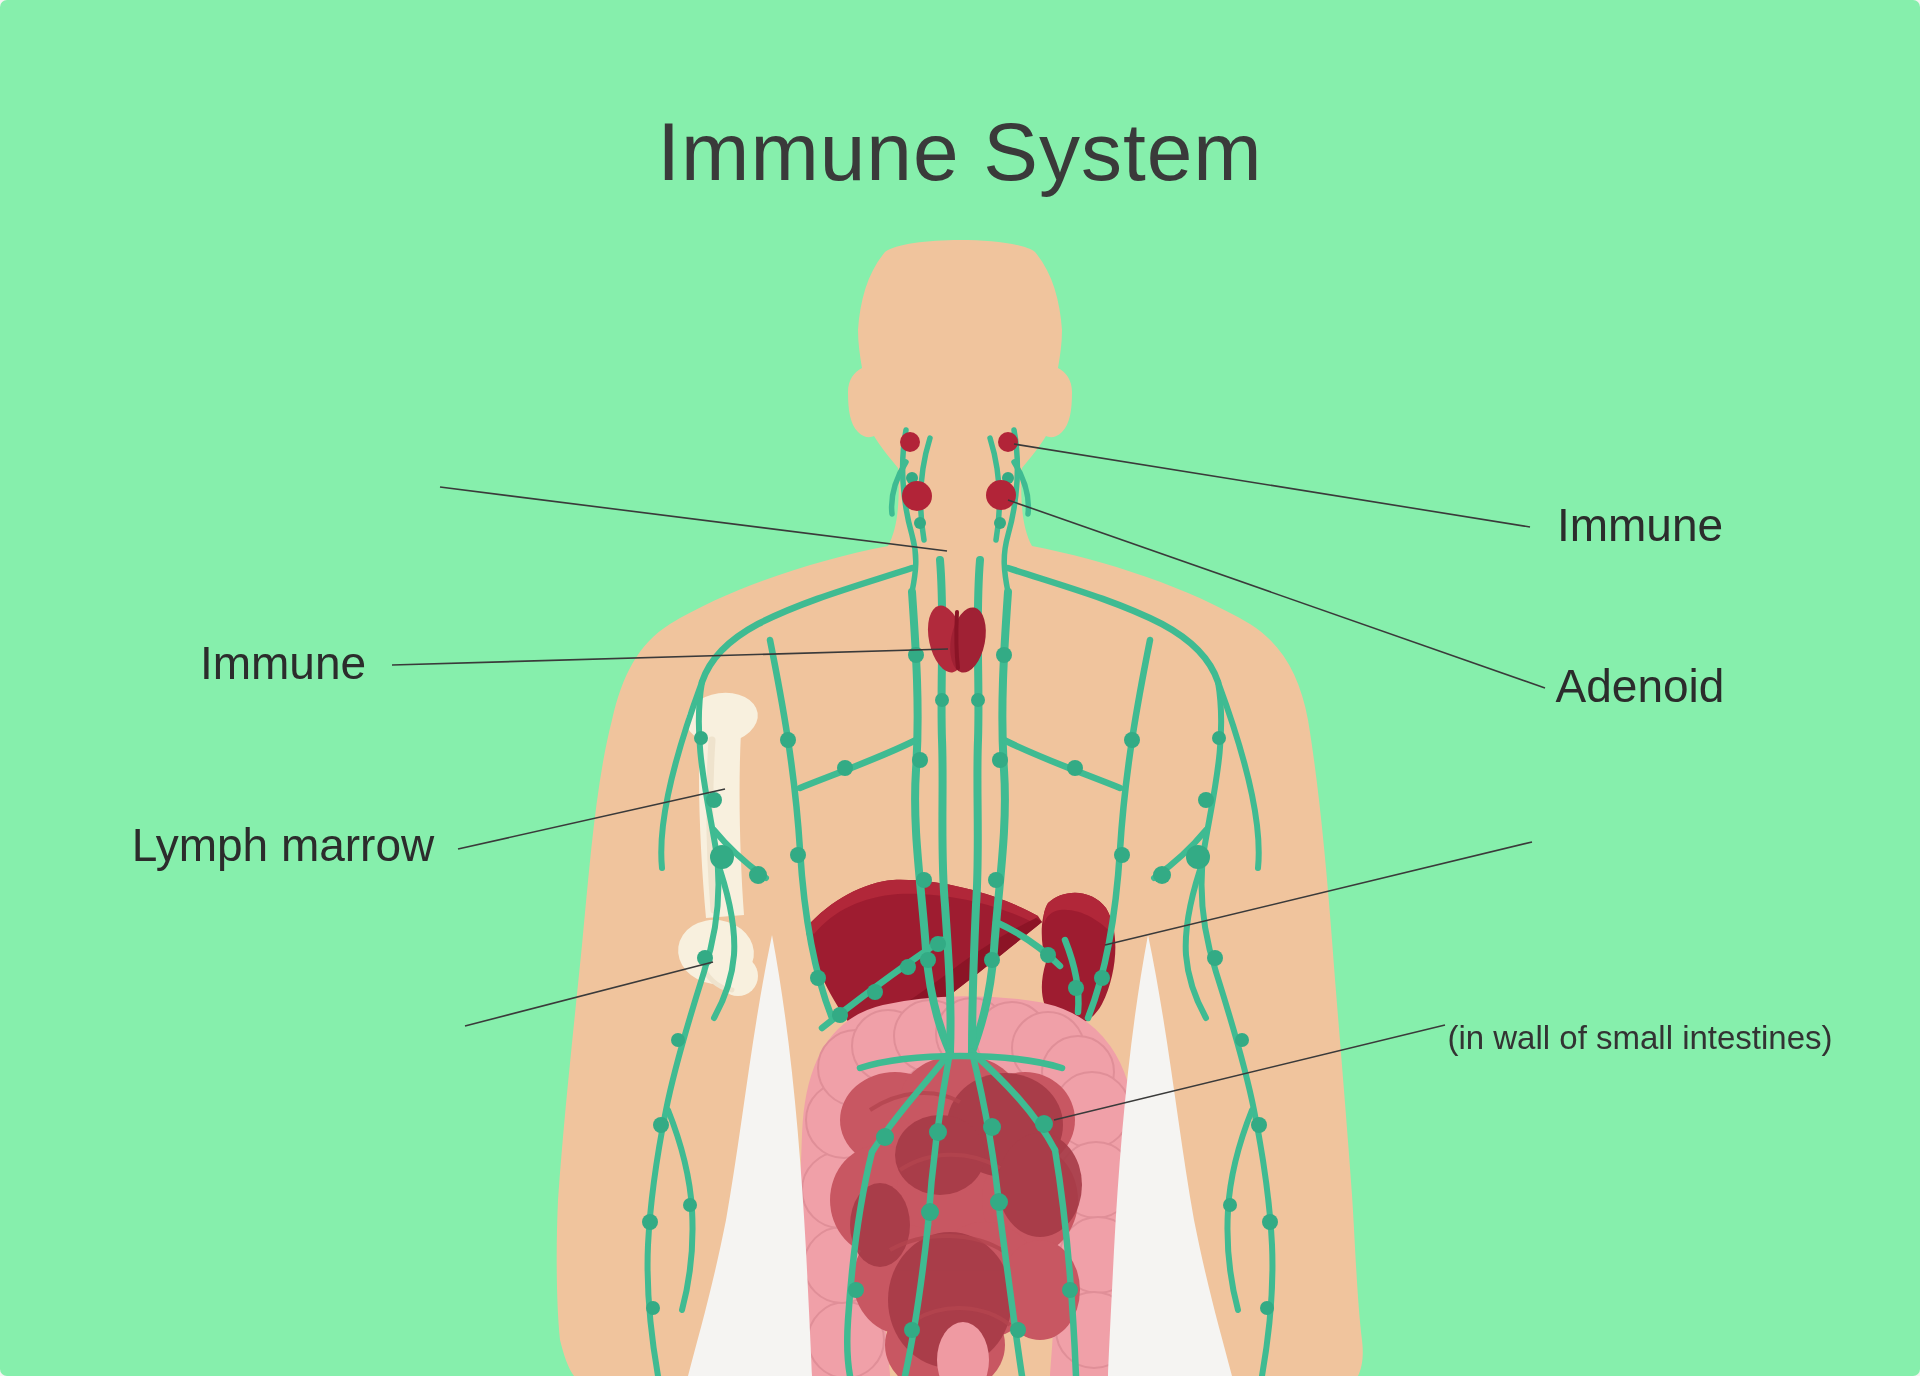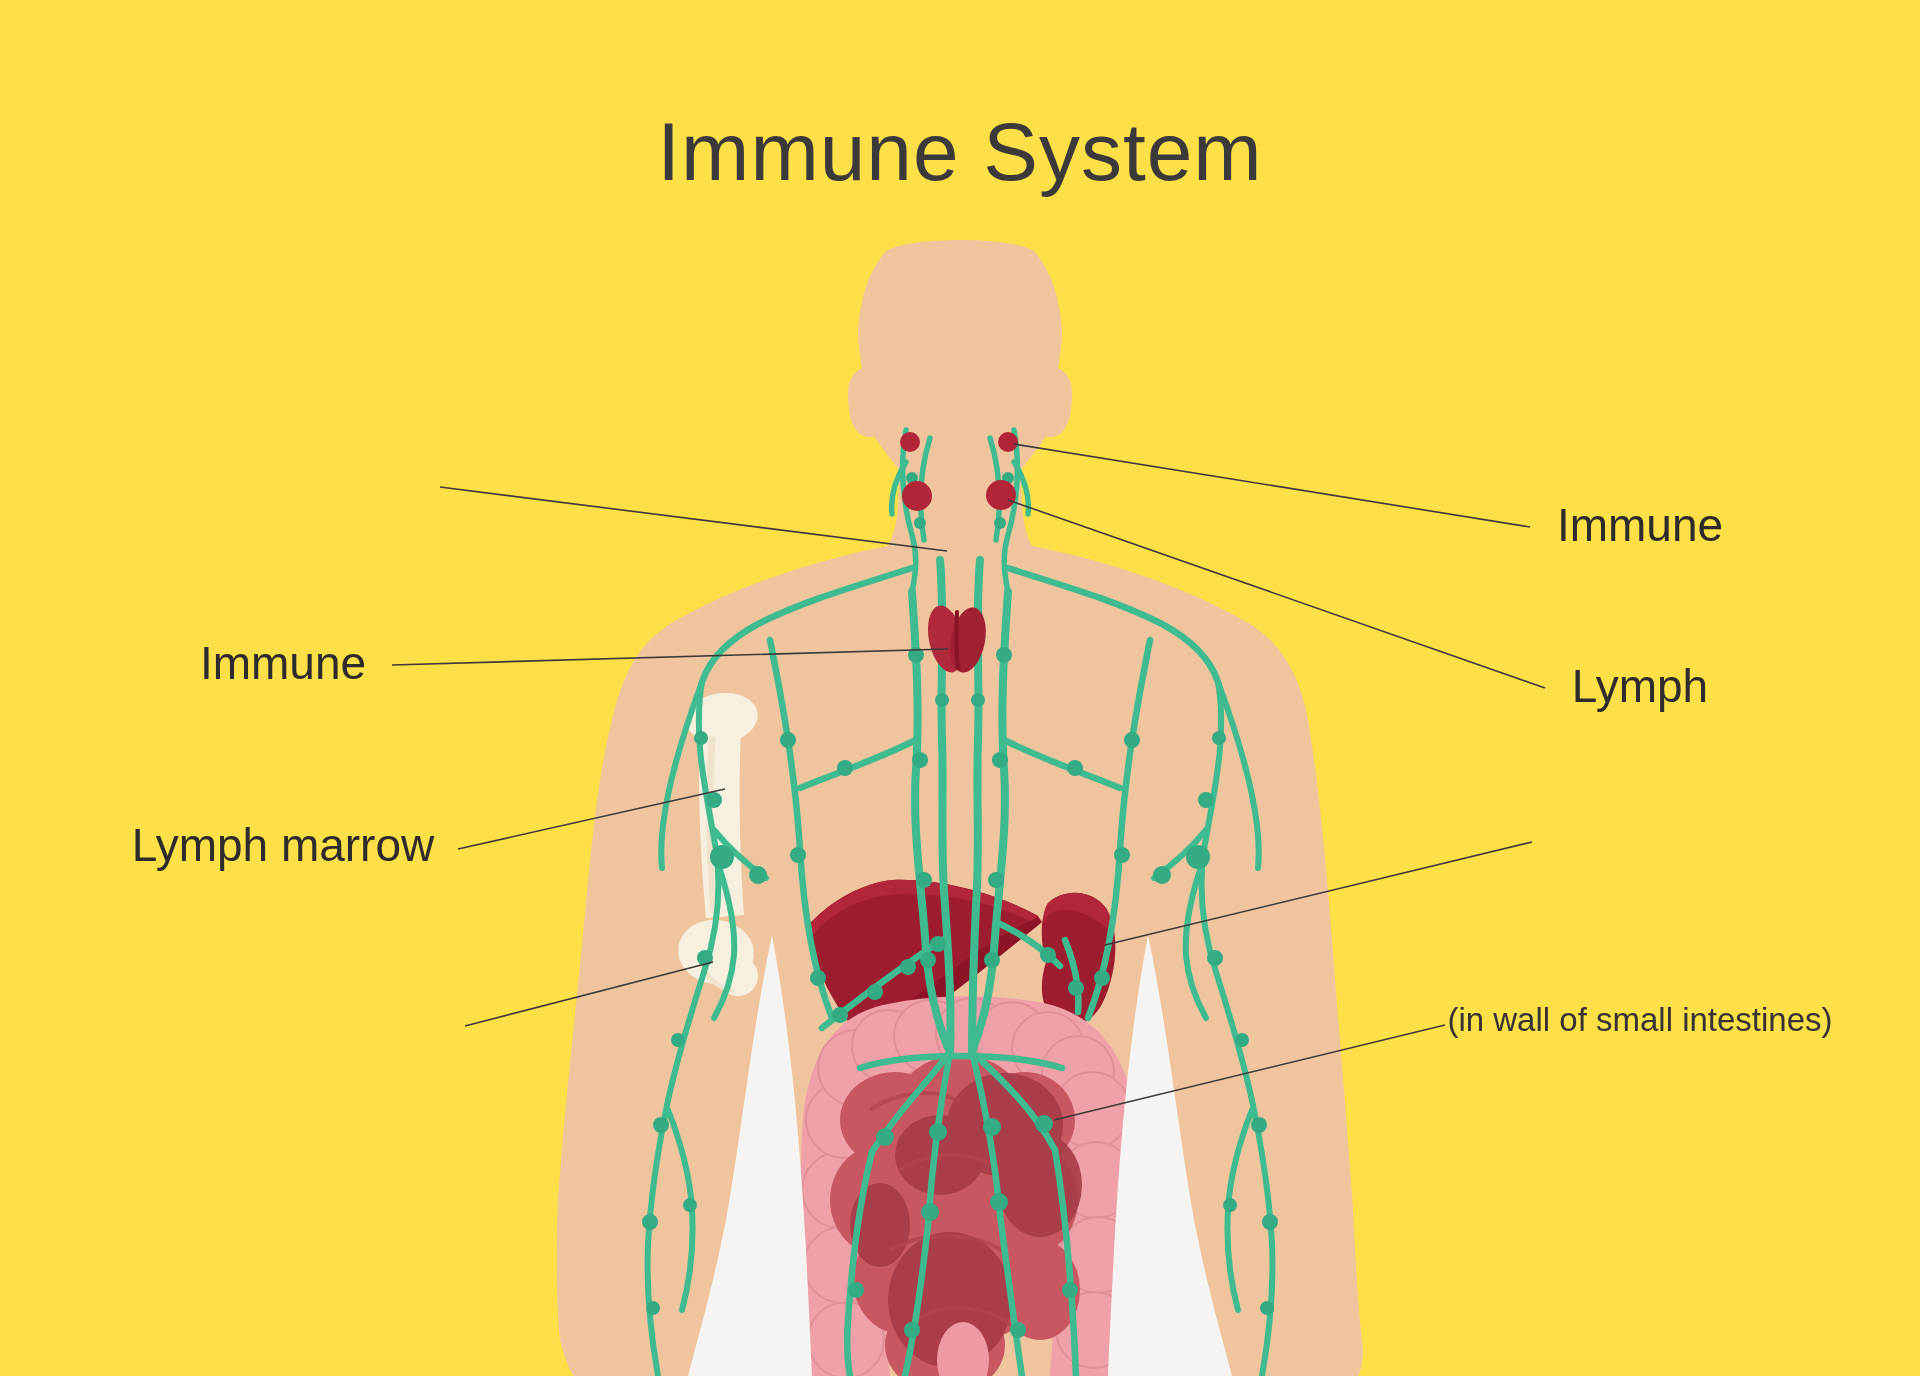--- a/index.html
+++ b/index.html
@@ -1,23 +1,23 @@
 <!DOCTYPE html>
 <html><head>
 <meta charset="utf-8">
 <style>
   html,body{margin:0;padding:0;background:#f5f4f2;}
-  .stage{position:relative;width:1920px;height:1376px;background:#fde047;
-         font-family:"Liberation Sans","DejaVu Sans",sans-serif;overflow:hidden;}
+  .stage{position:relative;width:1920px;height:1376px;background:#86efac;
+         font-family:"Liberation Sans","DejaVu Sans",sans-serif;overflow:hidden;border-radius:7px;}
   .stage svg{position:absolute;left:0;top:0;}
   .title{position:absolute;top:50px;left:0;width:100%;text-align:center;
          font-size:82px;font-weight:300;color:#3a3a3a;letter-spacing:1px;}
   .label{position:absolute;width:440px;text-align:center;font-size:46px;
          color:#2c2c2c;line-height:1.15;}
-  .label .sub{display:block;font-size:33px;color:#333;margin-top:6px;}
+  .label .sub{display:block;font-size:33px;color:#333;margin-top:24px;}
   .lab-col-left{left:63px;}
   .lab-col-right{left:1420px;}
   .pos-lymph-nodes{top:452px;}
   .pos-thymus{top:637px;}
   .pos-bone-marrow{top:819px;}
   .pos-lymph-vessels{top:1002px;}
   .pos-adenoid{top:499px;}
   .pos-tonsil{top:660px;}
   .pos-spleen{top:817px;}
   .pos-peyers{top:995px;}
@@ -295,18 +295,18 @@
       <line x1="1445" y1="1025" x2="1054" y2="1120"></line>
     </g>
   </svg>
 
   <h1 class="title">Immune System</h1>
 
   <div class="label lab-col-left pos-thymus">Immune</div>
   <div class="label lab-col-left pos-bone-marrow">Lymph marrow</div>
 
   <div class="label lab-col-right pos-adenoid">Immune</div>
-  <div class="label lab-col-right pos-tonsil">Lymph</div>
+  <div class="label lab-col-right pos-tonsil">Adenoid</div>
   <div class="label lab-col-right pos-peyers">
     <span class="sub">(in wall of small intestines)</span>
   </div>
 
 </div>
 
 </body></html>

